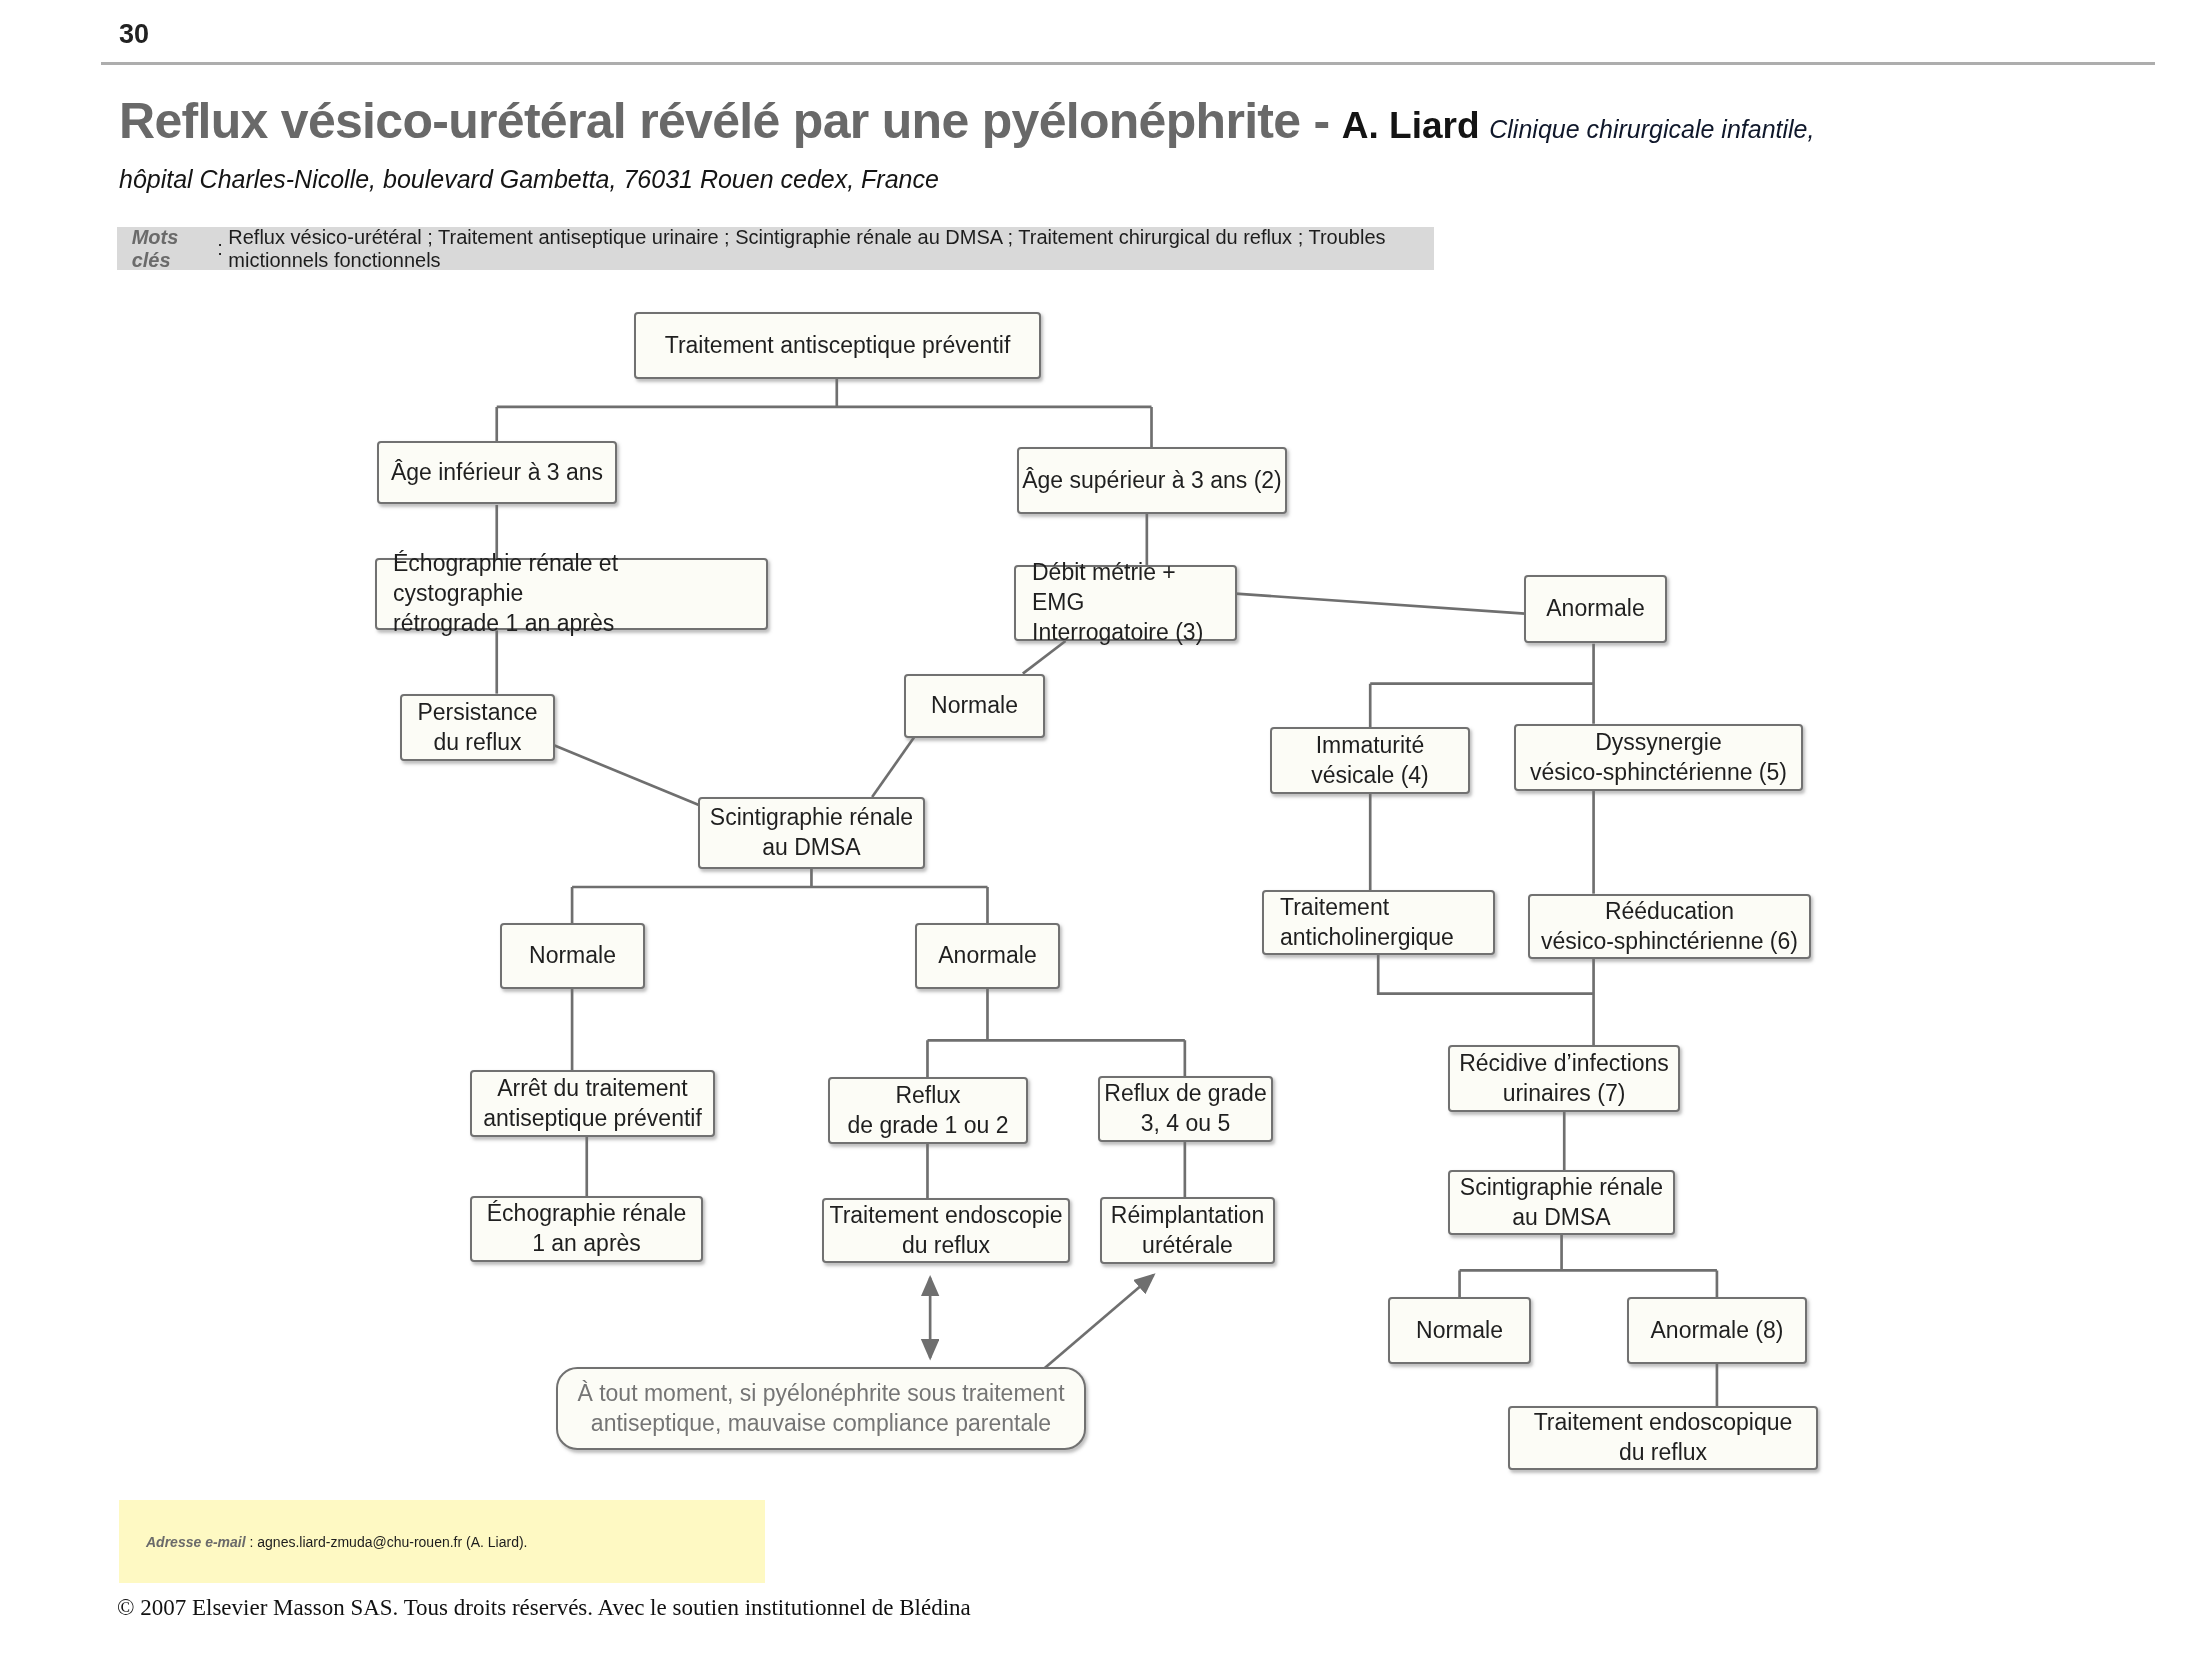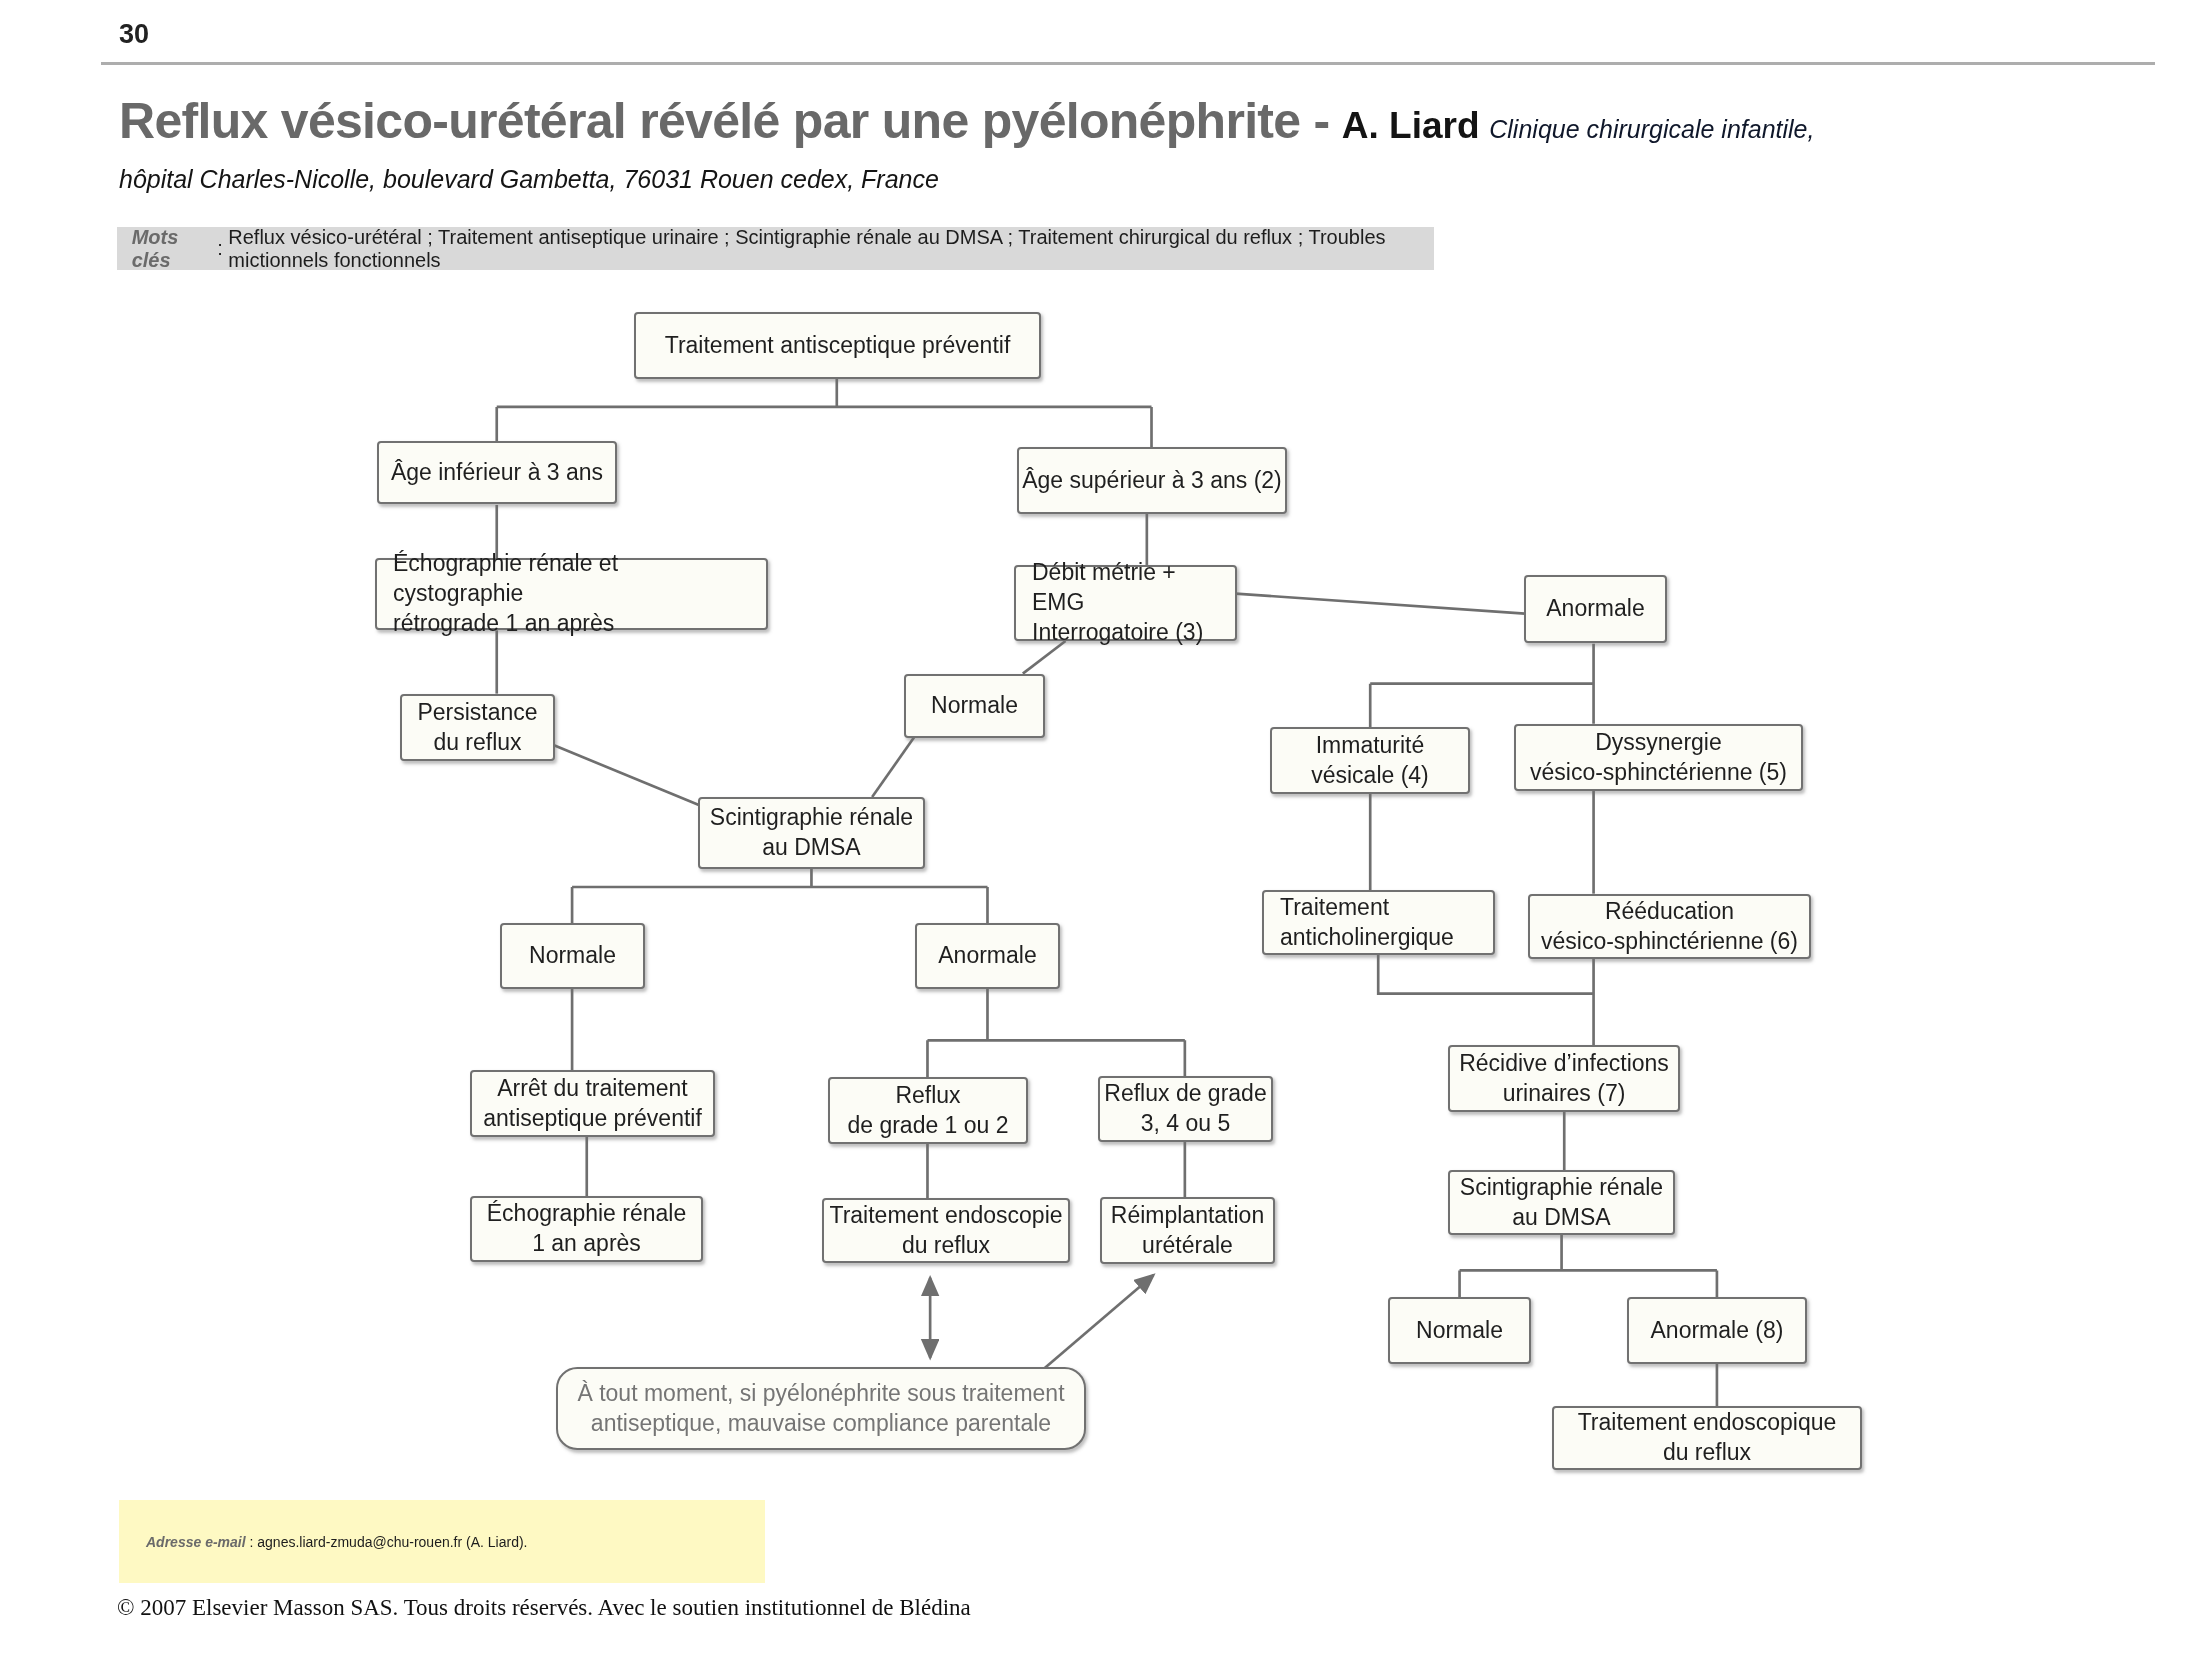--- a/index.html
+++ b/index.html
@@ -118,21 +118,21 @@
   <div class="node" style="left:470px;top:1196px;width:233px;height:66px;">Échographie rénale
 1 an après</div>
   <div class="node" style="left:822px;top:1198px;width:248px;height:65px;">Traitement endoscopie
 du reflux</div>
   <div class="node" style="left:1100px;top:1197px;width:175px;height:67px;">Réimplantation
 urétérale</div>
   <div class="node" style="left:1448px;top:1170px;width:227px;height:65px;">Scintigraphie rénale
 au DMSA</div>
   <div class="node" style="left:1388px;top:1297px;width:143px;height:67px;">Normale</div>
   <div class="node" style="left:1627px;top:1297px;width:180px;height:67px;">Anormale (8)</div>
-  <div class="node" style="left:1508px;top:1406px;width:310px;height:64px;margin-left:44px;">Traitement endoscopique
+  <div class="node" style="left:1508px;top:1406px;width:310px;height:64px;">Traitement endoscopique
 du reflux</div>
   <div class="node note" style="left:556px;top:1367px;width:530px;height:83px;">À tout moment, si pyélonéphrite sous traitement
 antiseptique, mauvaise compliance parentale</div>
 
   <div class="email-bar">
     <span class="email-label">Adresse e-mail</span>
       <span class="email-sep"> : </span>
       <span class="email-value">agnes.liard-zmuda@chu-rouen.fr (A. Liard).</span>
   </div>
 

